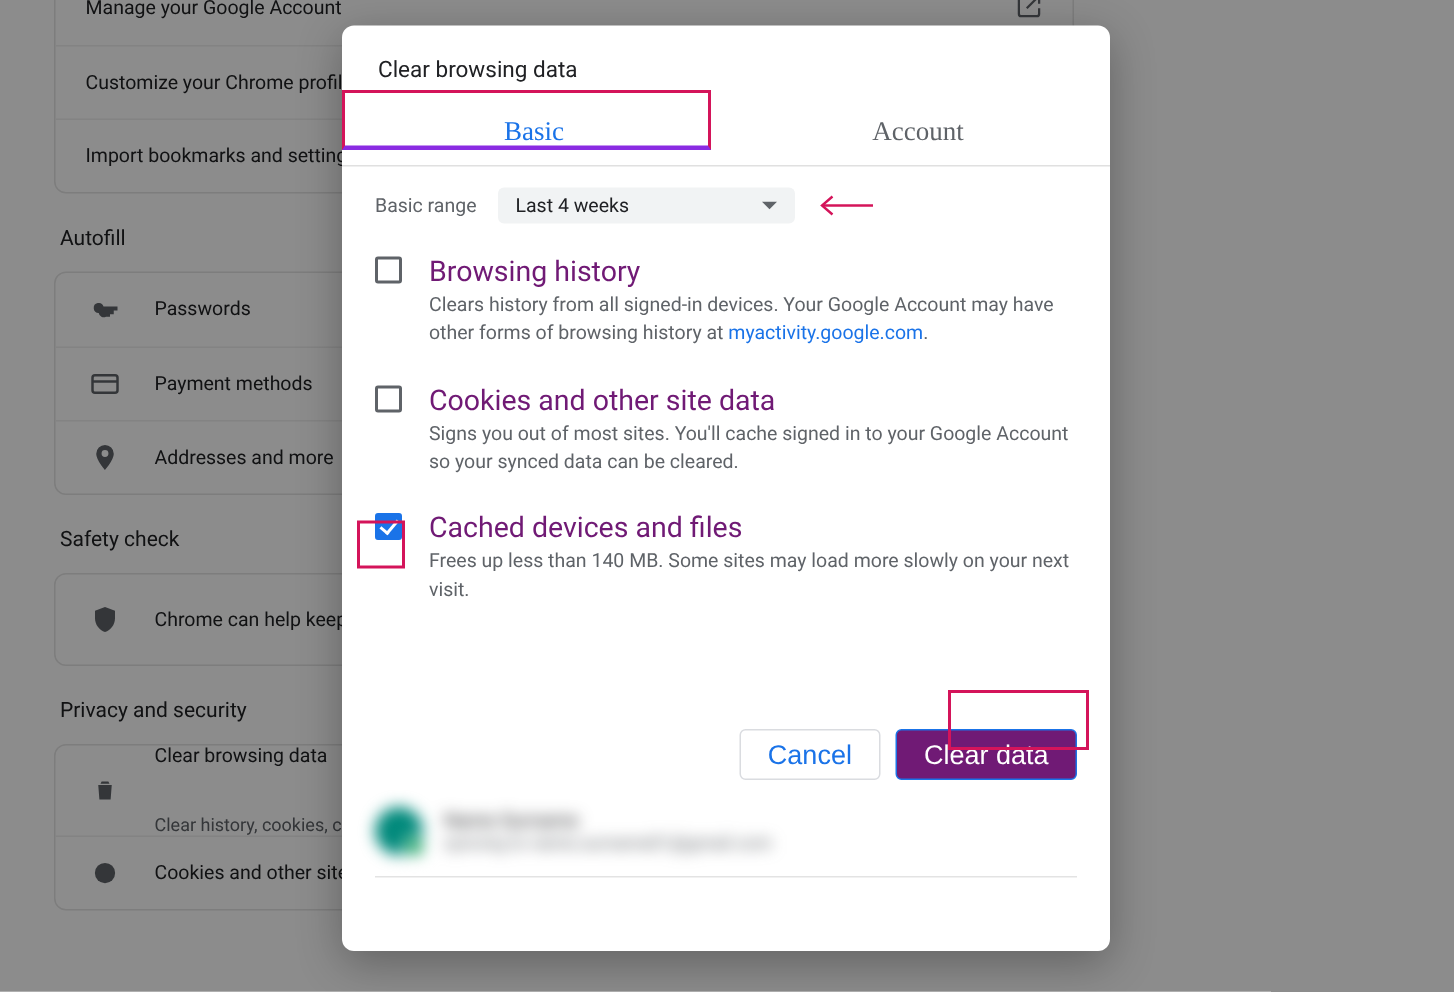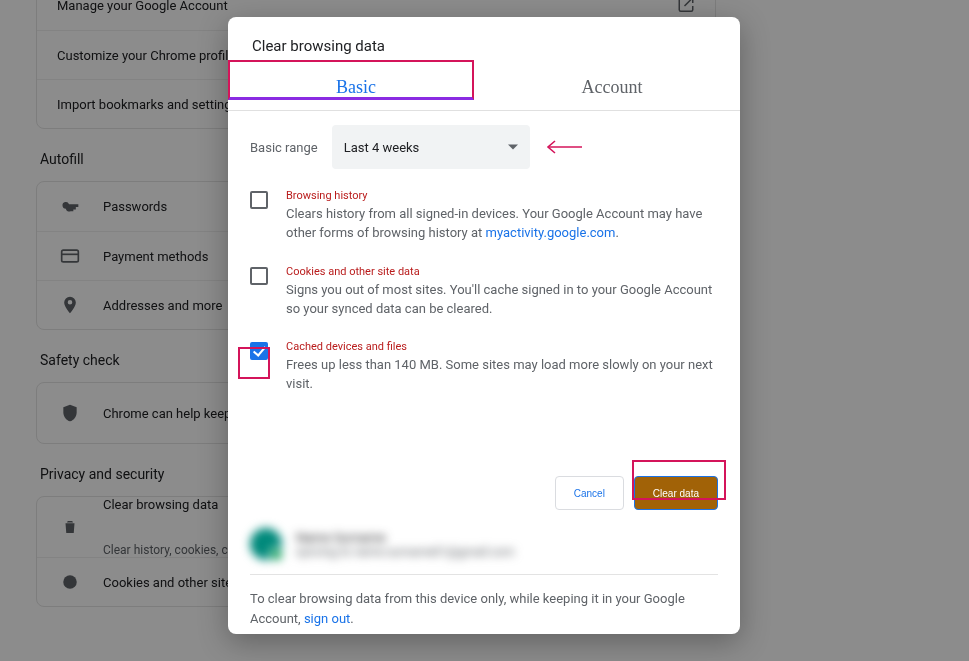--- a/index.html
+++ b/index.html
@@ -98,21 +98,21 @@
     border:2px solid #d4145a;
     border-bottom:3px solid #8a2be2;
     pointer-events:none;
     left:228px; top:60px; width:246px; height:40px;
   }
   .body { padding:14px 22px 0; flex:0 0 auto; }
   .tr-row { display:flex; align-items:center; gap:14px; margin-bottom:20px; }
   .tr-label { color:#5f6368; font-size:13px; }
   .select {
     flex:0 0 198px;
-    height:44px; background:#f1f3f4; border-radius:4px;
+    height:24px; background:#f1f3f4; border-radius:4px;
     display:flex; align-items:center; padding:0 12px; position:relative;
     font-size:13px; color:#202124;
   }
   .select .caret {
     position:absolute; right:12px; top:50%; transform:translateY(-50%);
     width:0;height:0;border-left:5px solid transparent;border-right:5px solid transparent;border-top:5px solid #5f6368;
   }
   .arrow-ann {
     width:40px; height:20px; display:flex; align-items:center; color:#d4145a;
   }
@@ -125,33 +125,33 @@
   }
   .cb.checked { background:#1a73e8; border-color:#1a73e8; }
   .cb.checked::after {
     content:""; position:absolute; left:4px; top:0px; width:5px; height:10px;
     border:solid #fff; border-width:0 2px 2px 0; transform:rotate(40deg);
   }
   .cb-hl {
     position:absolute; border:2px solid #d4145a; pointer-events:none;
     left:238px; top:347px; width:32px; height:32px;
   }
-  .opt-txt .t { font-size:11px; color:#b91c1c; margin-bottom:3px; }
+  .opt-txt .t { font-size:19px; color:#701a75; margin-bottom:3px; }
   .opt-txt .d { font-size:13px; color:#5f6368; line-height:1.45; }
   .opt-txt .d a { color:#1a73e8; text-decoration:none; }
 
   .actions {
     display:flex; justify-content:flex-end; gap:10px;
     padding:0 22px 18px; margin-top:60px;
   }
   .btn {
-    height:34px; padding:0 18px; border-radius:4px; font-size:10px; cursor:pointer;
+    height:34px; padding:0 18px; border-radius:4px; font-size:18px; cursor:pointer;
   }
   .btn.sec { background:#fff; border:1px solid #dadce0; color:#1a73e8; }
-  .btn.pri { background:#a16207; border:1px solid #1a73e8; color:#fff; font-weight:500; }
+  .btn.pri { background:#701a75; border:1px solid #1a73e8; color:#fff; font-weight:500; }
   .btn-hl {
     position:absolute; border:2px solid #d4145a; pointer-events:none;
     left:632px; top:460px; width:94px; height:40px;
   }
 
   .foot {
     border-top:0;
     padding:0 22px 18px;
   }
   .acct-row {
@@ -327,21 +327,18 @@
 
   <div class="foot">
     <div class="acct-row">
       <div class="avatar"></div>
       <div class="acct-txt">
         <div class="n">Name Surname</div>
         <div class="e">syncing to name.surname01@gmail.com</div>
       </div>
     </div>
     <div class="hr"></div>
-    <div class="foot-txt">
-      <span>To clear browsing data from this device only, while keeping it in your Google Account, </span><a href="#">sign out</a><span>.</span>
-    </div>
   </div>
 </div>
 
 <div class="tab-hl"></div>
 <div class="cb-hl"></div>
 <div class="btn-hl"></div>
 
 </body></html>

